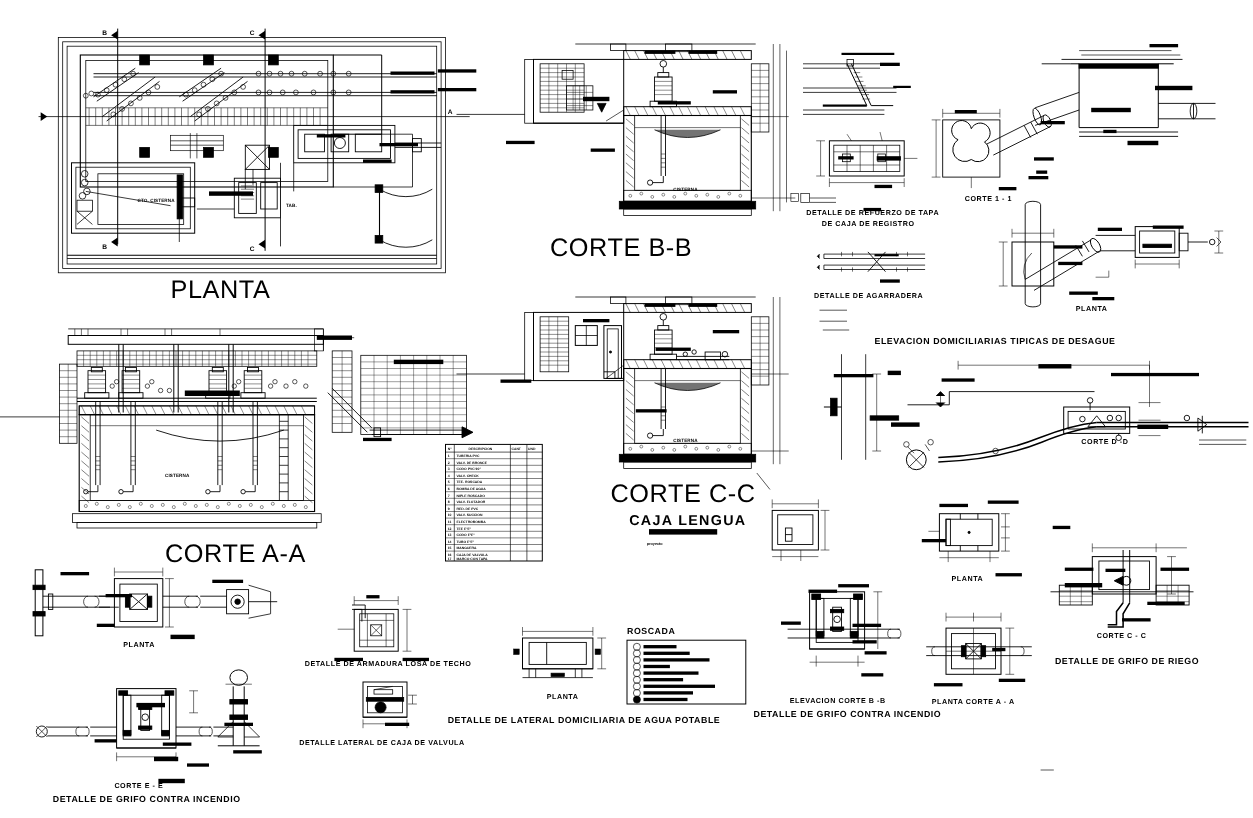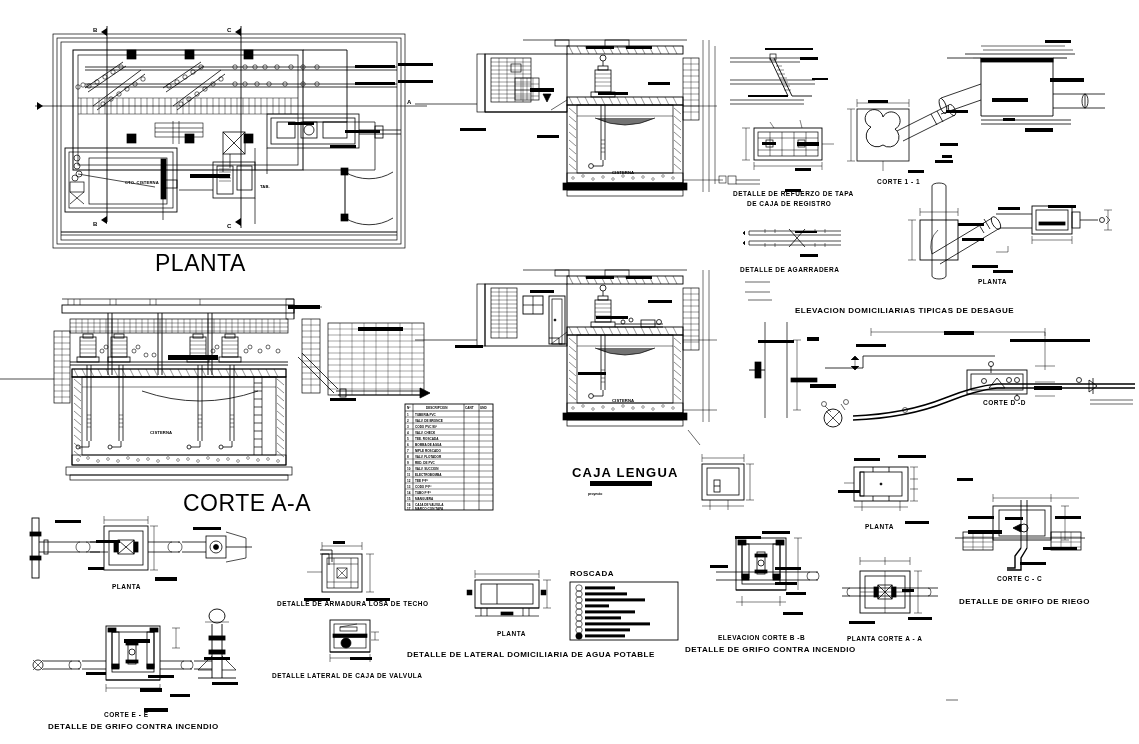--- a/index.html
+++ b/index.html
@@ -613,21 +613,21 @@
     </g>
 
     <g stroke-width="0.6">
       <line x1="244" y1="12" x2="272" y2="12"></line>
       <line x1="244" y1="4" x2="244" y2="24"></line>
       <rect x="236" y="4" width="8" height="20"></rect>
     </g>
   </g>
 </svg>
 </div>
-<div class="ttl ttl-big" style="left:150px; top:490px;margin-left:33px;">CORTE A-A</div>
+<div class="ttl ttl-big" style="left:150px; top:490px;">CORTE A-A</div>
 <div class="txt-tiny" style="left:150px; top:430px;">CISTERNA</div>
 <div class="lbl-blob" style="left:288px;top:305px;width:32px;height:4px;"></div>
 <div class="lbl-blob" style="left:358px;top:327px;width:45px;height:3.5px;"></div>
 <div class="lbl-blob" style="left:168px;top:355px;width:50px;height:4.5px;"></div>
 <div class="lbl-blob" style="left:330px;top:398px;width:26px;height:3px;"></div>
 
 <div class="blk" style="left:455px; top:32px;">
 <svg width="270" height="180" viewBox="0 0 270 180">
   <g stroke="#000" fill="none" stroke-width="0.7">
 
@@ -792,20 +792,21 @@
       <line x1="260" y1="14" x2="260" y2="152"></line>
       <line x1="228" y1="74" x2="262" y2="74"></line>
       <line x1="228" y1="148" x2="268" y2="148"></line>
       <rect x="264" y="144" width="7" height="7"></rect>
     </g>
 
     <path d="M96 78 L112 68" stroke-width="0.6"></path>
   </g>
 </svg>
 </div>
+<div class="ttl ttl-big" style="left:500px; top:212px;">CORTE B-B</div>
 <div class="txt-tiny" style="left:612px; top:170px;">CISTERNA</div>
 <div class="lbl-blob" style="left:586px;top:46px;width:28px;height:3px;"></div>
 <div class="lbl-blob" style="left:626px;top:46px;width:26px;height:3px;"></div>
 <div class="lbl-blob" style="left:530px;top:88px;width:24px;height:4px;"></div>
 <div class="lbl-blob" style="left:648px;top:82px;width:22px;height:3px;"></div>
 <div class="lbl-blob" style="left:598px;top:92px;width:30px;height:3px;"></div>
 <div class="lbl-blob" style="left:537px;top:135px;width:22px;height:3px;"></div>
 <div class="lbl-blob" style="left:460px;top:128px;width:26px;height:2.5px;"></div>
 
 <div class="blk" style="left:455px; top:262px;">
@@ -965,20 +966,21 @@
     <g stroke-width="0.55">
       <line x1="248" y1="8" x2="248" y2="160"></line>
       <line x1="254" y1="8" x2="254" y2="160"></line>
       <line x1="228" y1="78" x2="262" y2="78"></line>
       <line x1="228" y1="148" x2="262" y2="148"></line>
     </g>
     <path d="M96 82 L112 70" stroke-width="0.6"></path>
   </g>
 </svg>
 </div>
+<div class="ttl ttl-big" style="left:555px; top:435px;">CORTE C-C</div>
 <div class="txt-tiny" style="left:612px; top:398px;">CISTERNA</div>
 <div class="lbl-blob" style="left:586px;top:276px;width:28px;height:3px;"></div>
 <div class="lbl-blob" style="left:626px;top:276px;width:26px;height:3px;"></div>
 <div class="lbl-blob" style="left:530px;top:290px;width:24px;height:3px;"></div>
 <div class="lbl-blob" style="left:648px;top:300px;width:24px;height:3px;"></div>
 <div class="lbl-blob" style="left:596px;top:316px;width:32px;height:3px;"></div>
 <div class="lbl-blob" style="left:455px;top:345px;width:28px;height:2.5px;"></div>
 <div class="lbl-blob" style="left:578px;top:372px;width:28px;height:3px;"></div>
 
 <div class="sig" style="left:572px; top:465px;">CAJA LENGUA</div>

